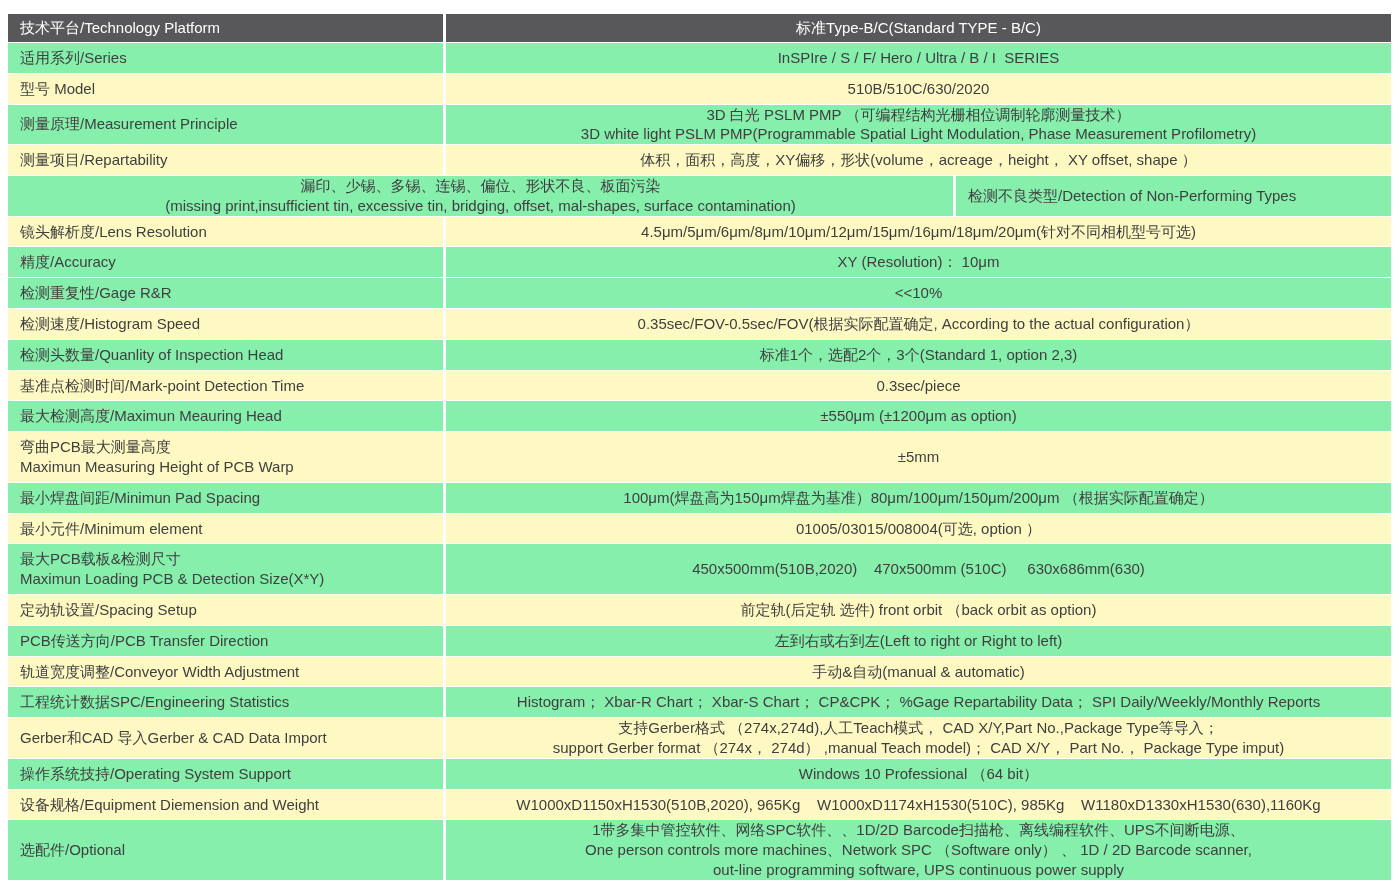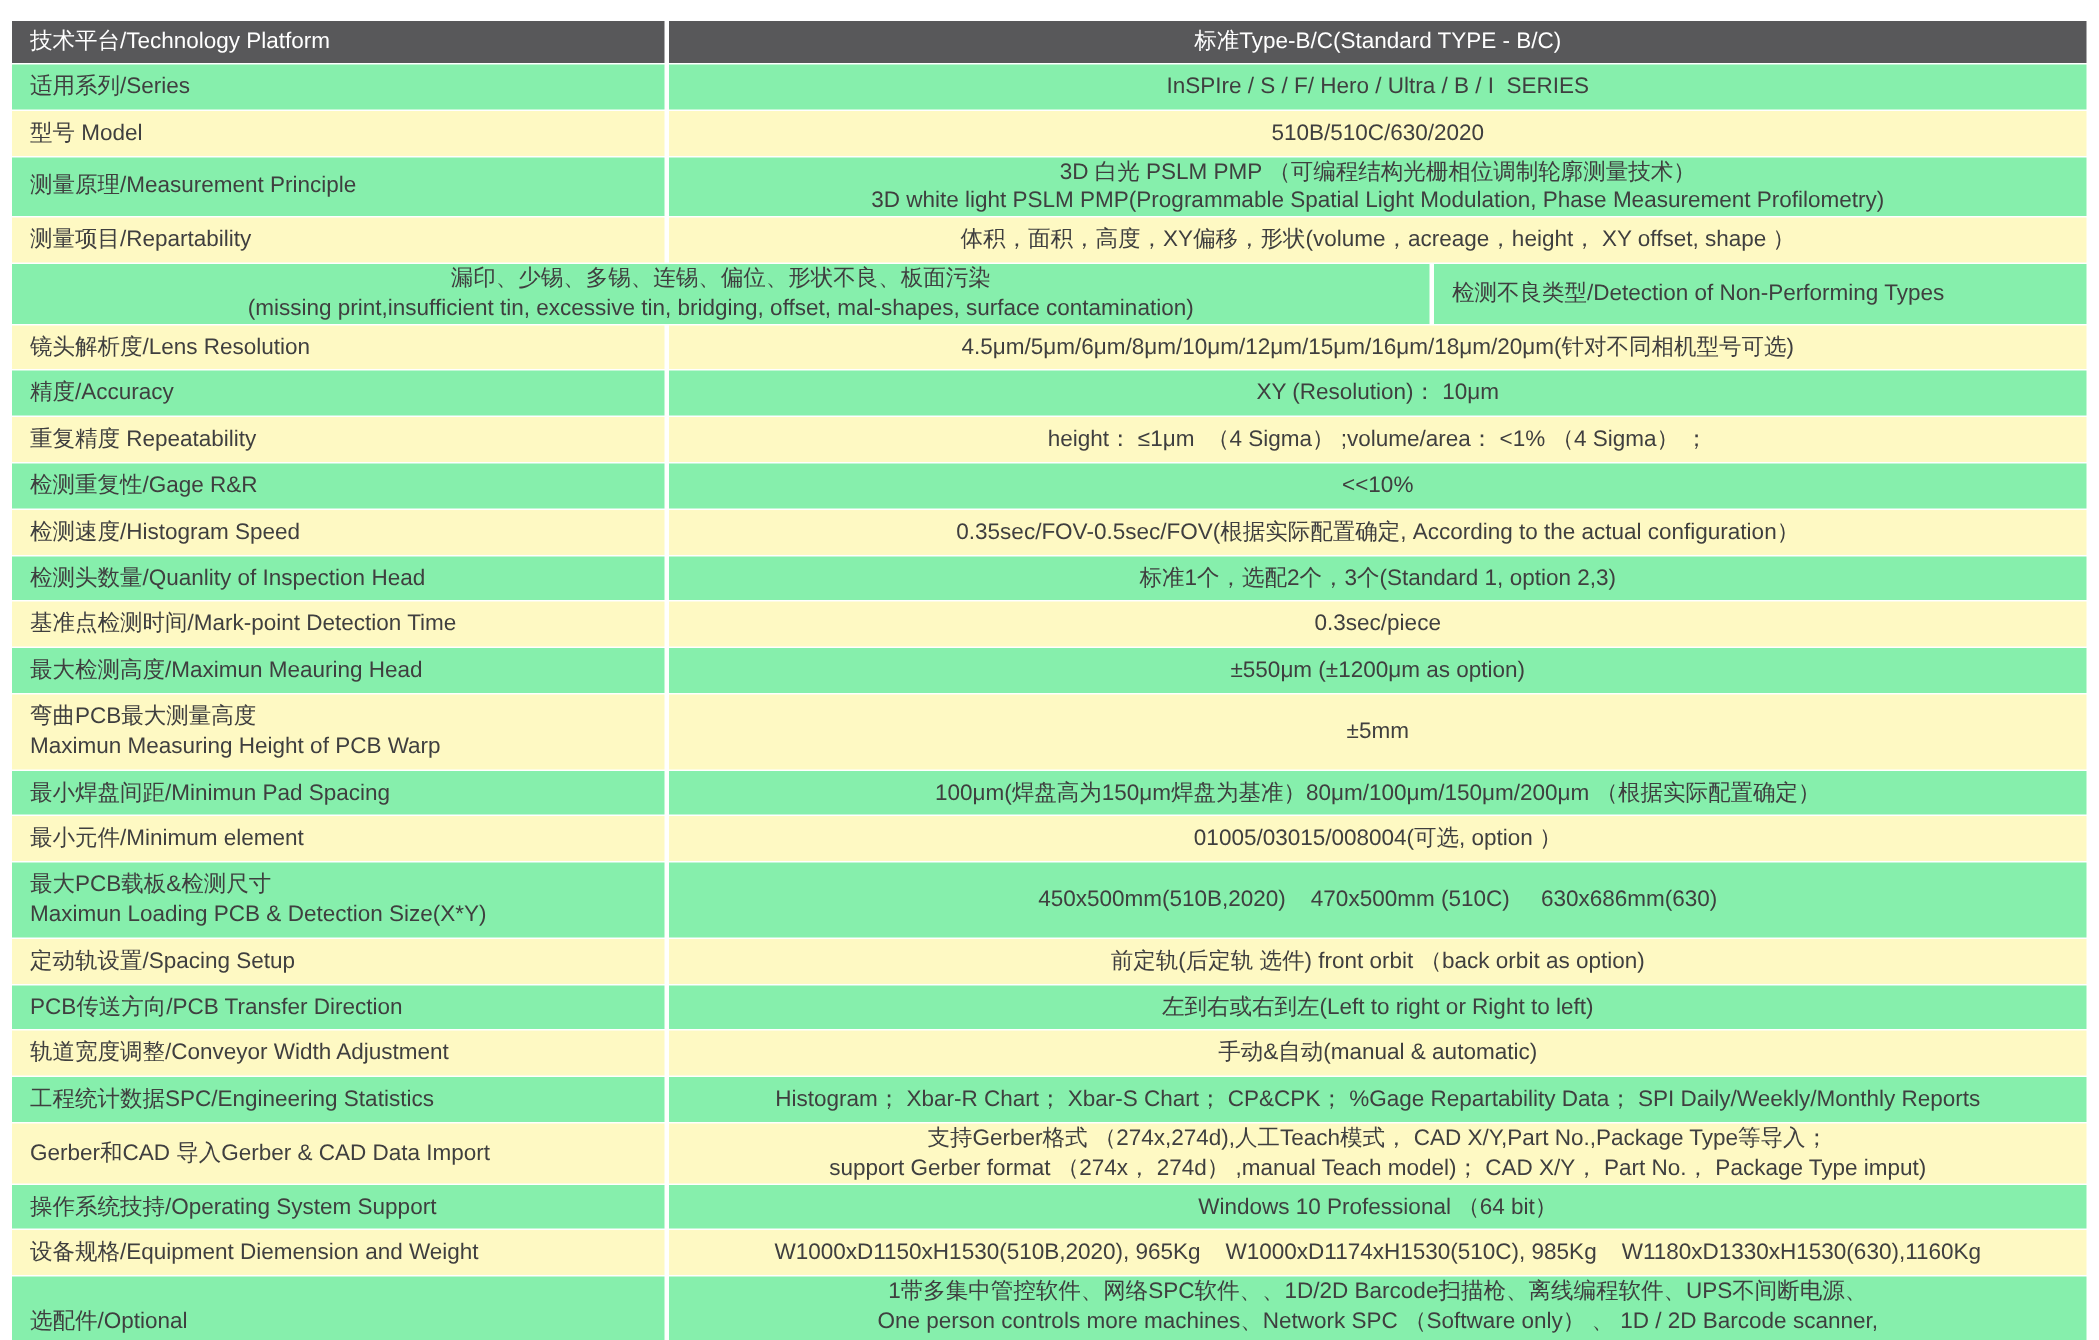--- a/index.html
+++ b/index.html
@@ -86,24 +86,20 @@
     <div class="cell label-cell">检测不良类型/Detection of Non-Performing Types</div>
   </div>
         <div class="spec-row shaded">
     <div class="cell label-cell">镜头解析度/Lens Resolution</div>
     <div class="cell value-cell">4.5μm/5μm/6μm/8μm/10μm/12μm/15μm/16μm/18μm/20μm(针对不同相机型号可选)</div>
   </div>
         <div class="spec-row plain">
     <div class="cell label-cell">精度/Accuracy</div>
     <div class="cell value-cell">XY (Resolution)： 10μm</div>
   </div>
-        <div class="spec-row shaded">
-    <div class="cell label-cell">重复精度 Repeatability</div>
-    <div class="cell value-cell">height： ≤1μm  （4 Sigma） ;volume/area： &lt;1% （4 Sigma） ；</div>
-  </div>
         <div class="spec-row plain">
     <div class="cell label-cell">检测重复性/Gage R&amp;R</div>
     <div class="cell value-cell">&lt;&lt;10%</div>
   </div>
         <div class="spec-row shaded">
     <div class="cell label-cell">检测速度/Histogram Speed</div>
     <div class="cell value-cell">0.35sec/FOV-0.5sec/FOV(根据实际配置确定, According to the actual configuration）</div>
   </div>
         <div class="spec-row plain">
     <div class="cell label-cell">检测头数量/Quanlity of Inspection Head</div>

